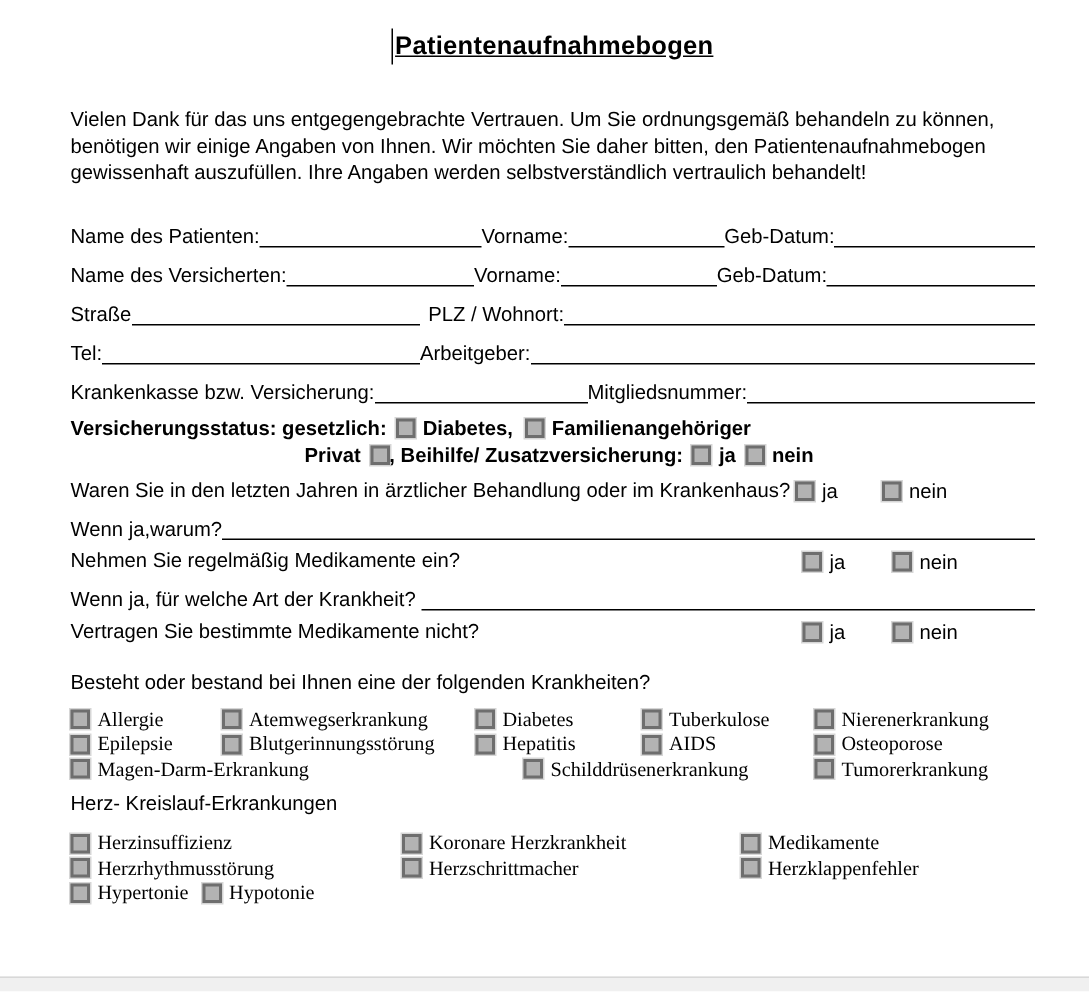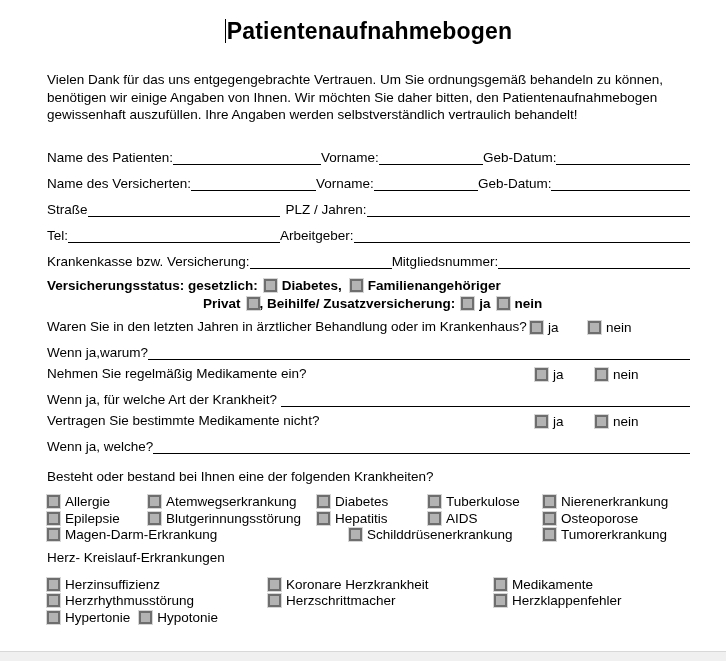--- a/index.html
+++ b/index.html
@@ -19,21 +19,21 @@
     font-family:"Liberation Sans","DejaVu Sans",sans-serif;
     font-size:13.5px;
     color:var(--text);
     position:relative;
   }
   .page{height:651px;padding:18px 36px 0 47px;}
 
   
   .title-row{display:flex;justify-content:center;align-items:center;height:26px;}
   .caret{display:inline-block;width:1px;height:24px;background:#000;margin-right:1px;}
-  .doc-title{font-size:23px;font-weight:bold;letter-spacing:.2px;}
+  .doc-title{font-size:17px;font-weight:bold;text-decoration:underline;letter-spacing:.2px;}
 
   
   .intro{margin-top:27px;line-height:17.5px;}
 
   
   .fields{margin-top:15px;}
   .frow{display:flex;align-items:flex-end;height:26px;}
   .lbl{white-space:nowrap;line-height:15px;}
   .line{border-bottom:1.4px solid var(--line);height:4px;}
   .grow{flex:1 1 auto;}
@@ -64,21 +64,21 @@
   .fline{display:flex;align-items:flex-end;height:22px;}
 
   
   .k-intro{margin-top:14px;line-height:17px;}
   .kgrid{
     margin-top:9px;
     display:grid;
     grid-template-columns:101px 169px 111px 115px auto;
     grid-auto-rows:16.5px;
   }
-  .item{display:flex;align-items:center;white-space:nowrap;}
+  .item{display:flex;align-items:center;white-space:nowrap;font-family:Liberation Serif, serif;}
   .item .cb{margin-right:5px;}
   .span12{grid-column:1/3;}
   .span34{grid-column:3/5;margin-left:32px;}
   .col5{grid-column:5;}
 
   
   .herz-title{margin-top:6px;line-height:17px;}
   .hgrid{
     margin-top:10px;
     display:grid;
@@ -125,21 +125,21 @@
       <span class="line" style="width:125px"></span>
       <span class="lbl">Vorname:</span>
       <span class="line" style="width:104px"></span>
       <span class="lbl">Geb-Datum:</span>
       <span class="line grow"></span>
     </div>
     <div class="frow">
       <span class="lbl">Straße</span>
       <span class="line" style="width:192px"></span>
       <span class="gap6"></span>
-      <span class="lbl">PLZ / Jahren:</span>
+      <span class="lbl">PLZ / Wohnort:</span>
       <span class="line grow"></span>
     </div>
     <div class="frow">
       <span class="lbl">Tel:</span>
       <span class="line" style="width:212px"></span>
       <span class="lbl">Arbeitgeber:</span>
       <span class="line grow"></span>
     </div>
     <div class="frow">
       <span class="lbl">Krankenkasse bzw. Versicherung:</span>
@@ -208,24 +208,20 @@
     <div class="qline">
       <span>Vertragen Sie bestimmte Medikamente nicht?</span>
       <span class="janein" style="left:488px">
         <span class="cb"></span>
         <span>ja</span>
       </span>
       <span class="janein" style="left:548px">
         <span class="cb"></span>
         <span>nein</span>
       </span>
-    </div>
-    <div class="fline">
-      <span class="lbl">Wenn ja, welche?</span>
-      <span class="line grow"></span>
     </div>
   </div>
 
   <div class="k-intro">Besteht oder bestand bei Ihnen eine der folgenden Krankheiten?</div>
   <div class="kgrid">
     <span class="item">
         <span class="cb"></span>
         <span>Allergie</span>
       </span>
     <span class="item">

